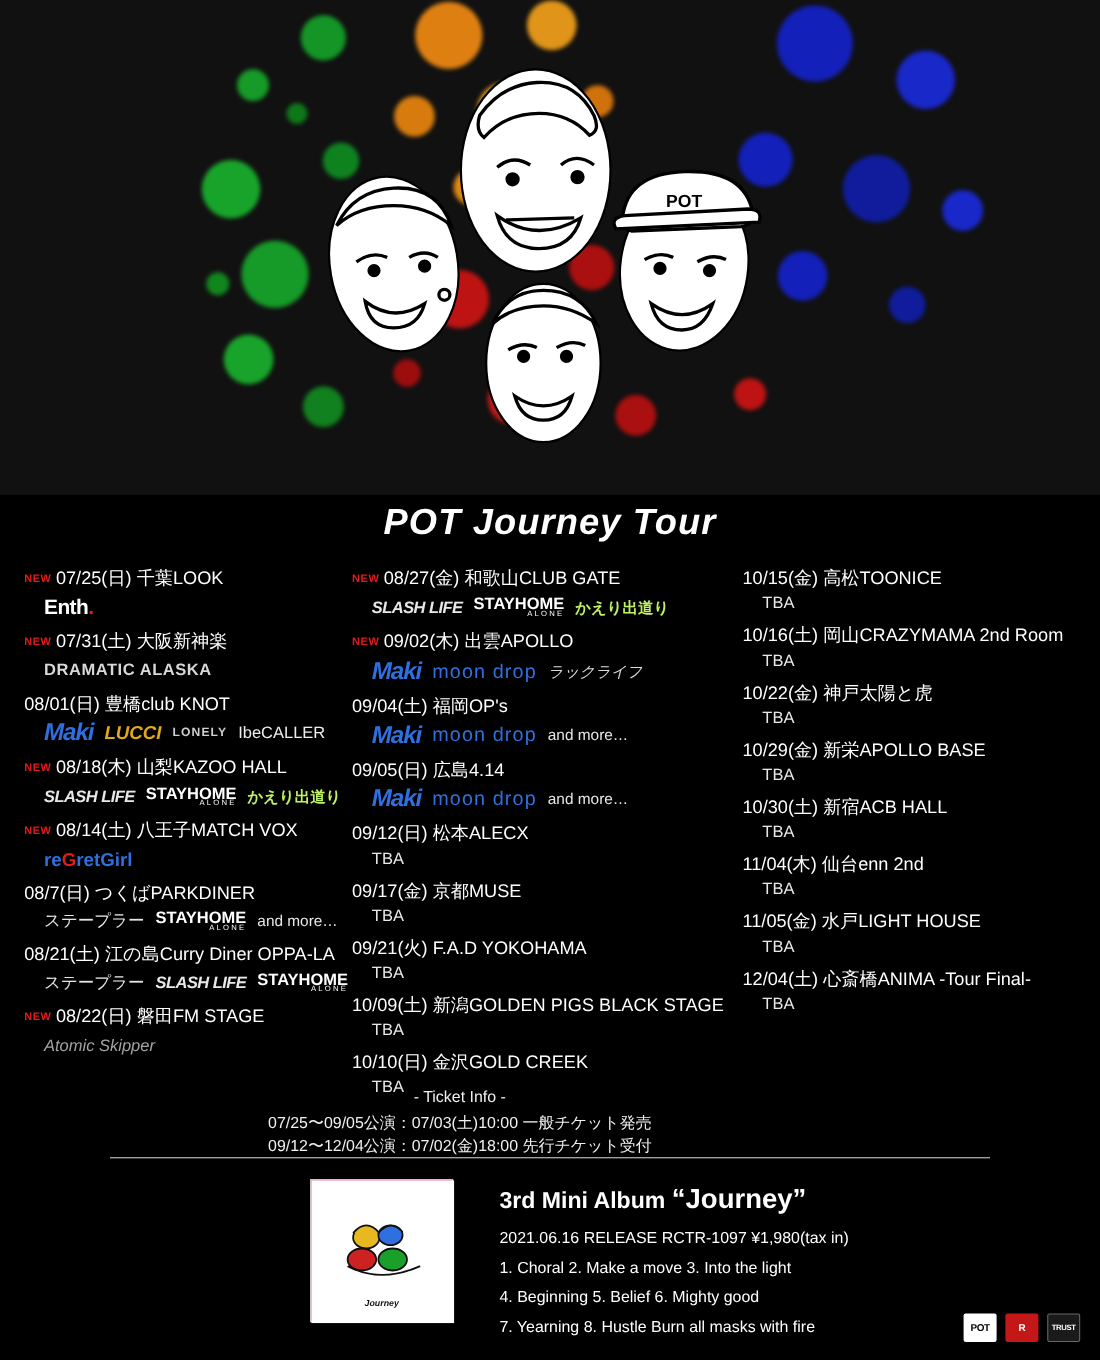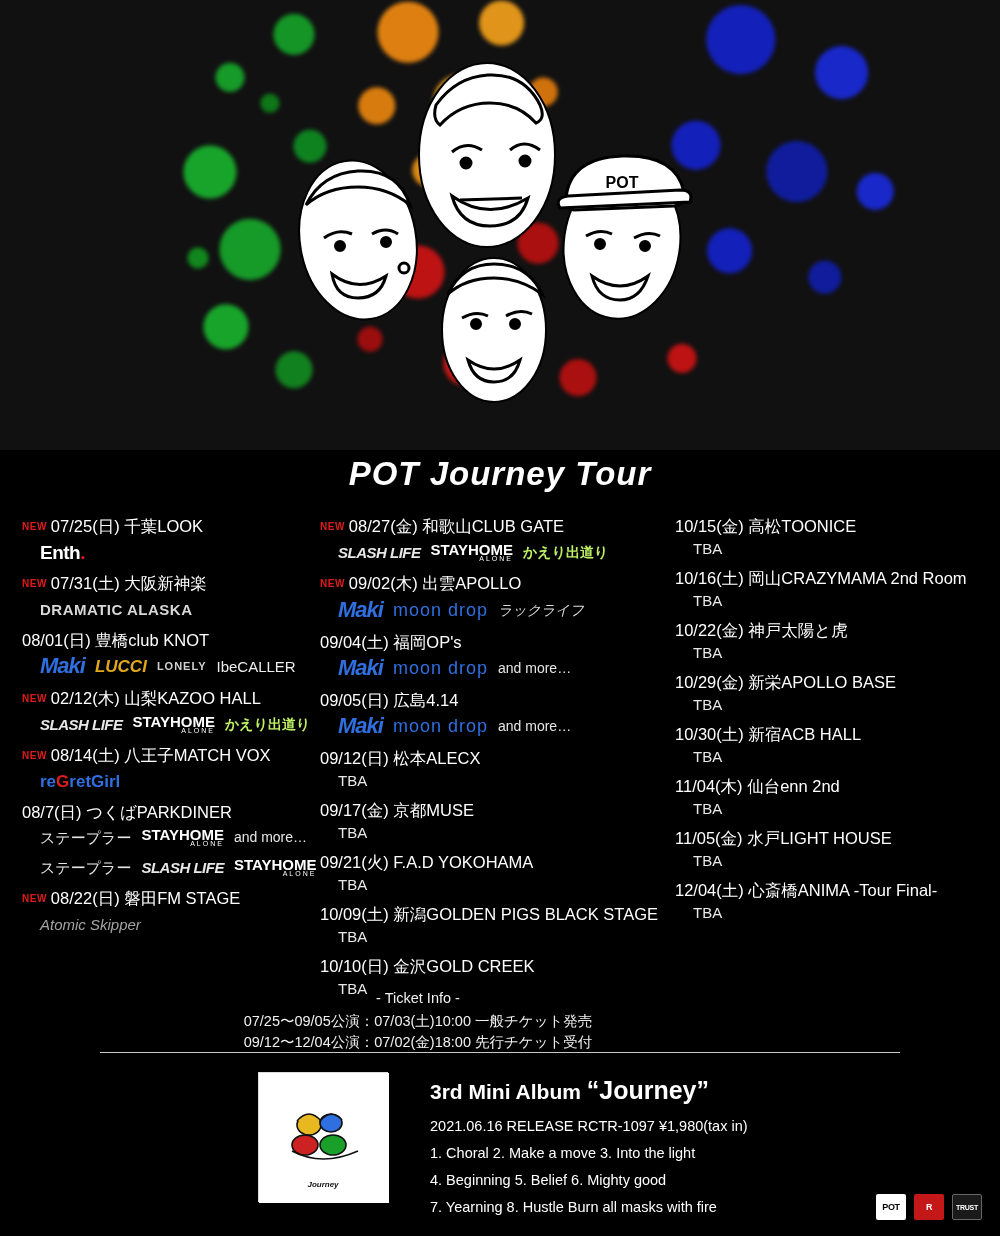--- a/index.html
+++ b/index.html
@@ -191,20 +191,21 @@
     display: flex;
     padding-left: 258px;
   }
   .album-art {
     width: 130px;
     height: 130px;
     background: #ec4899;
     border: 1px solid #ddd;
     position: relative;
     flex: none;
+    margin-left: 24px;
   }
   .album-art .jtext {
     position: absolute;
     left: 0; bottom: 12px;
     width: 100%;
     text-align: center;
     font-size: 8px;
     font-style: italic;
     color: #111;
     font-weight: bold;
@@ -321,21 +322,21 @@
       <div class="date-entry">
         <div class="date-line"><span>08/01(日) 豊橋club KNOT</span></div>
         <div class="acts">
           <span class="logo logo-maki">Maki</span>
           <span class="logo logo-lucci">LUCCI</span>
           <span class="logo logo-lonely">LONELY</span>
           <span class="logo logo-ibecaller">IbeCALLER</span>
         </div>
       </div>
       <div class="date-entry">
-        <div class="date-line"><span class="new-badge">NEW</span><span>02/12(木) 山梨KAZOO HALL</span></div>
+        <div class="date-line"><span class="new-badge">NEW</span><span>08/18(木) 山梨KAZOO HALL</span></div>
         <div class="acts">
           <span class="logo logo-slash">SLASH LIFE</span>
           <span class="logo logo-stayhome"><span>STAYHOME</span><small>ALONE</small></span>
           <span class="logo logo-kaerimichi">かえり出道り</span>
         </div>
       </div>
       <div class="date-entry">
         <div class="date-line"><span class="new-badge">NEW</span><span>08/14(土) 八王子MATCH VOX</span></div>
         <div class="acts">
           <span class="logo logo-regretgirl">re<span class="g">G</span>retGirl</span>
@@ -343,20 +344,21 @@
       </div>
       <div class="date-entry">
         <div class="date-line"><span>08/7(日) つくばPARKDINER</span></div>
         <div class="acts">
           <span class="logo logo-stapler">ステープラー</span>
           <span class="logo logo-stayhome"><span>STAYHOME</span><small>ALONE</small></span>
           <span class="logo andmore">and more…</span>
         </div>
       </div>
       <div class="date-entry">
+        <div class="date-line"><span>08/21(土) 江の島Curry Diner OPPA-LA</span></div>
         <div class="acts">
           <span class="logo logo-stapler">ステープラー</span>
           <span class="logo logo-slash">SLASH LIFE</span>
           <span class="logo logo-stayhome"><span>STAYHOME</span><small>ALONE</small></span>
         </div>
       </div>
       <div class="date-entry">
         <div class="date-line"><span class="new-badge">NEW</span><span>08/22(日) 磐田FM STAGE</span></div>
         <div class="acts">
           <span class="logo logo-atomic">Atomic Skipper</span>

